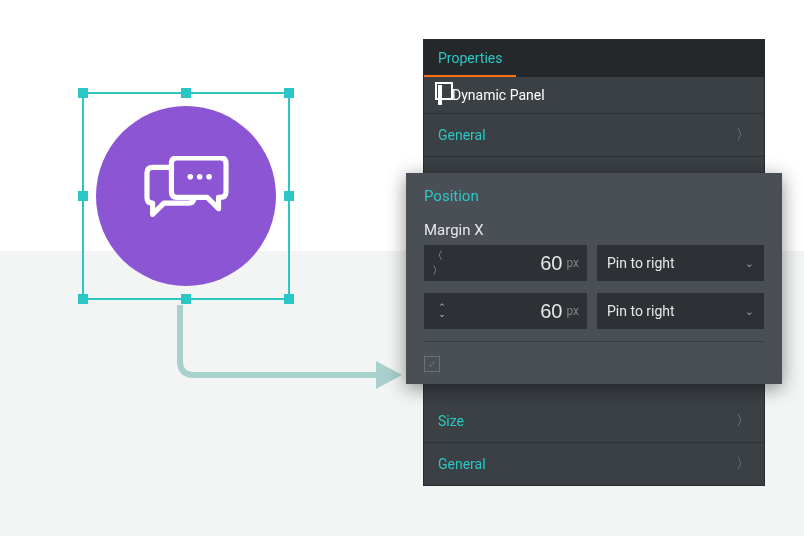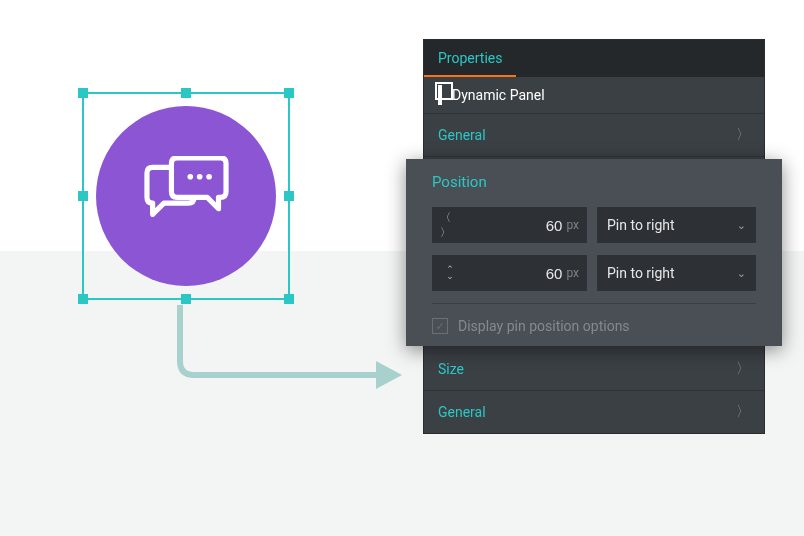--- a/index.html
+++ b/index.html
@@ -108,24 +108,24 @@
     justify-content: space-between;
     padding: 12px 14px;
     color: #2bc7c4;
     cursor: pointer;
   }
   .section-row .chev { color: #888; }
   .divider { height: 1px; background: #2f3336; }
 
   
   .position-card {
-    margin: 2px -18px;
+    margin: 16px -18px;
     background: #4a4f55;
     box-shadow: 0 4px 18px rgba(0,0,0,.45);
-    padding: 14px 26px 12px;
+    padding: 14px 18px 12px;
     width: calc(100% + 36px);
   }
   .card-title {
     color: #2bc7c4;
     margin-bottom: 16px;
     font-size: 15px;
   }
   .field-label {
     color: #e6e7e8;
     font-size: 15px;
@@ -154,21 +154,21 @@
     font-size: 11px;
     letter-spacing: 0;
   }
   .num-input .arrows-ud { flex-direction: column; line-height: 7px; font-size: 9px; }
   .num-input .val {
     flex: 1;
     text-align: right;
     background: transparent;
     border: none;
     color: #e6e7e8;
-    font-size: 15px;
+    font-size: 20px;
     padding-right: 4px;
     outline: none;
     width: 100%;
   }
   .num-input .unit { color: #7d8184; font-size: 12px; }
   .select {
     flex: 1;
     display: flex;
     align-items: center;
     justify-content: space-between;
@@ -248,20 +248,21 @@
 
   <div class="section-row">
     <span>General</span>
     <span class="chev">〉</span>
   </div>
   <div class="divider"></div>
 
   <div class="position-card">
     <div class="card-title">Position</div>
 
+    <div class="field-label">Margin X</div>
     <div class="field-row">
       <div class="num-input">
         <span class="arrows-lr">〈 〉</span>
         <input class="val" value="60" style="">
         <span class="unit">px</span>
       </div>
       <div class="select">
         <span>Pin to right</span>
         <span class="chev">⌄</span>
       </div>
@@ -277,21 +278,20 @@
         <span class="unit">px</span>
       </div>
       <div class="select">
         <span>Pin to right</span>
         <span class="chev">⌄</span>
       </div>
     </div>
 
     <div class="checkbox-row">
       <span class="checkbox">✓</span>
-      <span>Display pin position options</span>
     </div>
   </div>
 
   <div class="section-row">
     <span>Size</span>
     <span class="chev">〉</span>
   </div>
   <div class="divider"></div>
 
   <div class="section-row">

